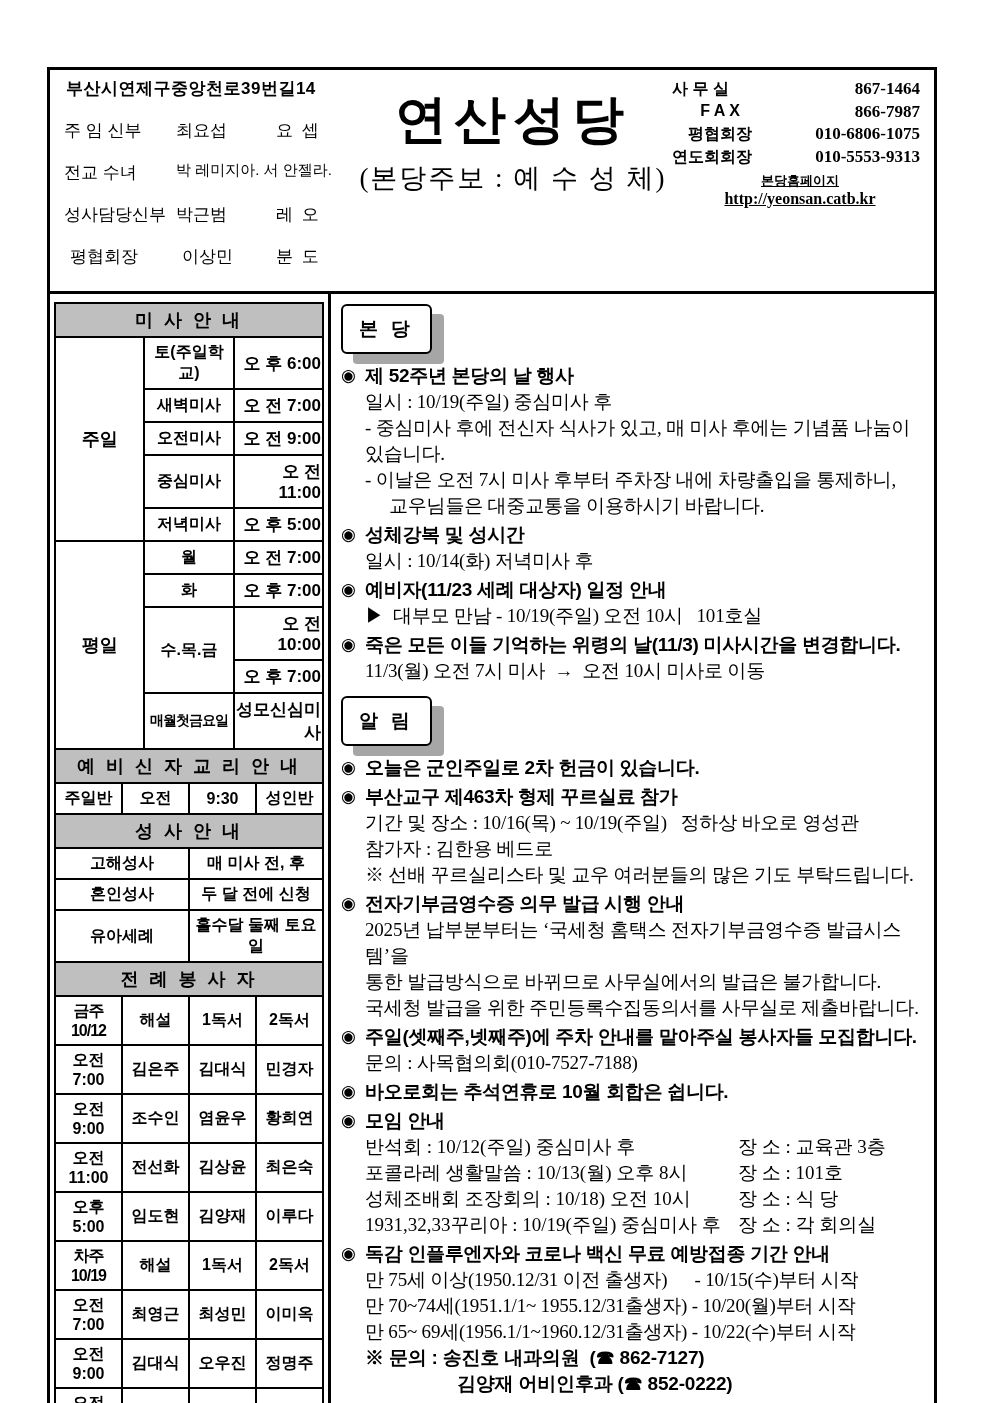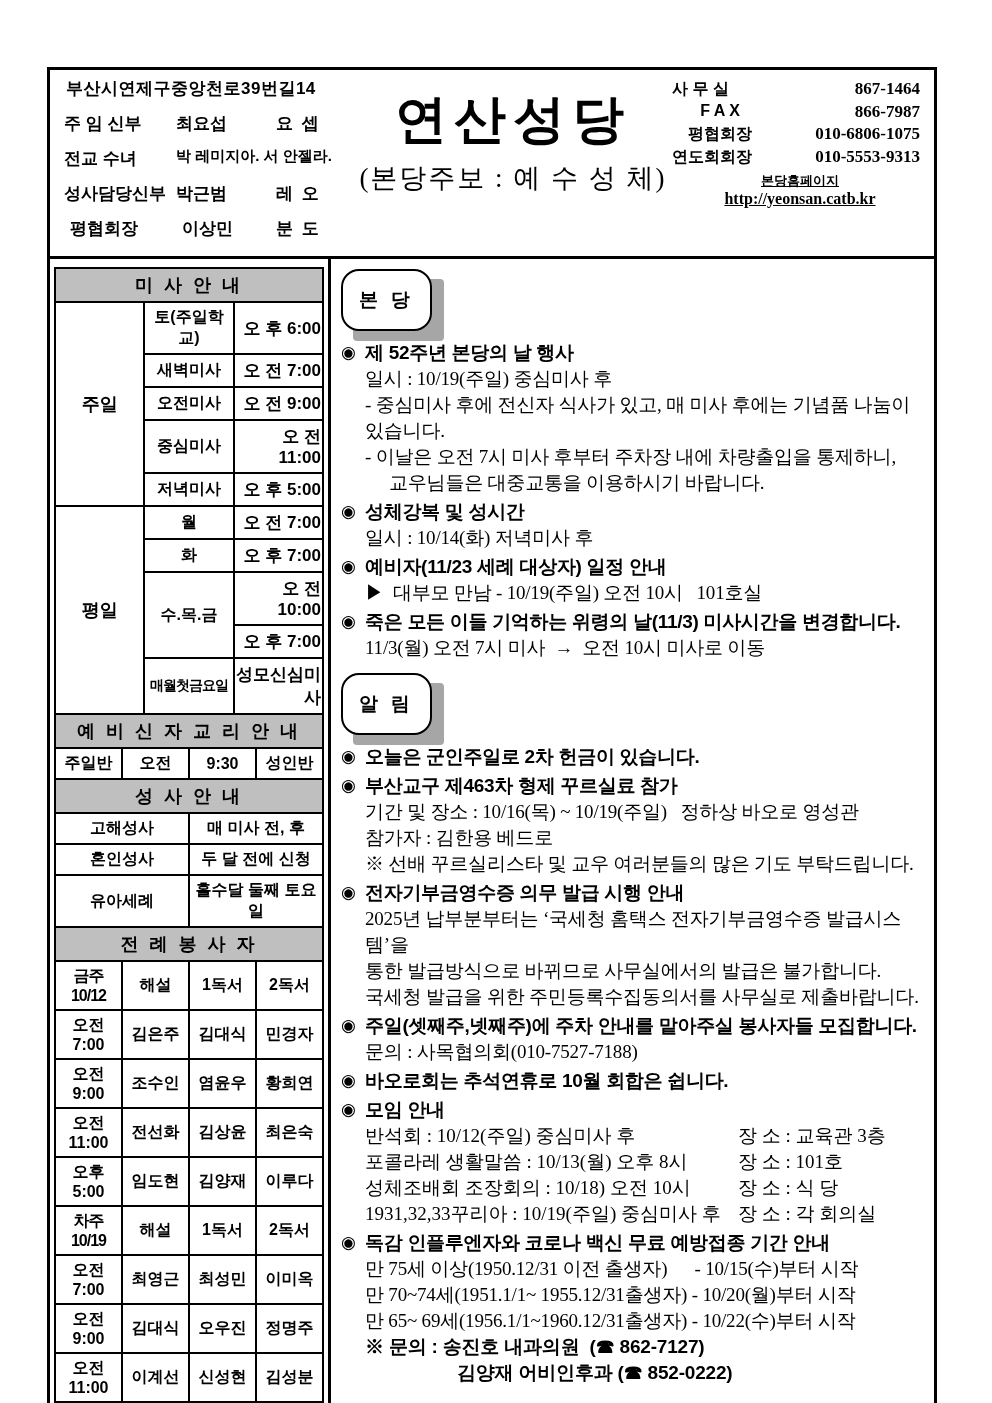--- a/index.html
+++ b/index.html
@@ -3,21 +3,21 @@
 <meta charset="utf-8">
 <style>
   html,body{margin:0;padding:0;background:#ffffff;}
   body{width:992px;height:1403px;position:relative;font-family:"Liberation Sans",sans-serif;color:#000;}
   .page{position:absolute;left:47px;top:67px;width:884px;border:3px solid #000;background:#fff;}
 
   
   .header{display:flex;border-bottom:3px solid #000;padding:5px 4px 4px 4px;}
   .addr-block{width:300px;padding-left:10px;box-sizing:border-box;}
   .addr-line{font-size:17px;font-weight:bold;letter-spacing:0.5px;margin:2px 0 4px 2px;}
-  .staff-row{display:flex;font-size:17px;font-weight:bold;margin:12px 0;}
+  .staff-row{display:flex;font-size:17px;font-weight:normal;margin:19px 0;}
   .staff-role{width:112px;}
   .staff-name{flex:1;}
   .staff-bapt{width:78px;letter-spacing:2px;}
   .title-block{flex:1;text-align:center;}
   .main-title{font-family:"DejaVu Sans",sans-serif;font-size:52px;font-weight:900;letter-spacing:7px;line-height:64px;margin-top:12px;}
   .sub-title{font-family:"Liberation Serif",serif;font-size:27px;letter-spacing:2px;margin-top:9px;}
   .contact-block{width:258px;box-sizing:border-box;padding:2px 2px 0 0;}
   .contact-row{display:flex;font-size:16px;font-weight:bold;margin:2px 0;}
   .contact-label{width:96px;text-align:left;}
   .contact-value{flex:1;text-align:right;padding-right:8px;font-family:"Liberation Serif",serif;font-size:17px;}
@@ -35,21 +35,21 @@
   table + table{margin-top:-2px;}
   td,th{border:2px solid #000;text-align:center;font-weight:bold;font-size:16px;padding:4px 1px;overflow:hidden;}
   .sec-head{background:#bfbfbf;font-size:18px;letter-spacing:3px;padding:4px 0;}
   .vlabel{width:26px;font-size:18px;line-height:56px;word-break:break-all;padding:0;}
   .time-cell{font-size:17px;text-align:right;}
   .col-name{width:118px;}
   .srv-c0{width:74px;}
 
   
   .badge-wrap{position:relative;display:inline-block;margin:2px 0 6px 0;}
-  .badge{position:relative;z-index:2;display:inline-block;border:2px solid #000;border-radius:18px;background:#fff;padding:16px 16px;font-family:"Liberation Serif",serif;font-size:19px;font-weight:bold;letter-spacing:4px;}
+  .badge{position:relative;z-index:2;display:inline-block;border:2px solid #000;border-radius:6px;background:#fff;padding:10px 16px;font-family:"Liberation Serif",serif;font-size:19px;font-weight:bold;letter-spacing:4px;}
   .badge-shadow{position:absolute;left:12px;top:10px;width:100%;height:100%;background:#a6a6a6;border-radius:4px;z-index:1;}
   .item-title{font-size:19px;font-weight:bold;margin-top:3px;line-height:26px;display:flex;}
   .bullet{width:24px;flex:0 0 24px;font-weight:normal;font-size:17px;}
   .t-text{flex:1;letter-spacing:-0.3px;}
   .line{font-family:"Liberation Serif",serif;font-size:19px;line-height:26px;padding-left:24px;white-space:pre-wrap;letter-spacing:-0.2px;}
   .indent2{padding-left:48px;}
   .indent3{padding-left:116px;}
   .bold-sans{font-family:"Liberation Sans",sans-serif;font-weight:bold;}
   .meeting-row{display:flex;font-family:"Liberation Serif",serif;font-size:19px;line-height:26px;padding-left:24px;}
   .m-left{flex:1;}

